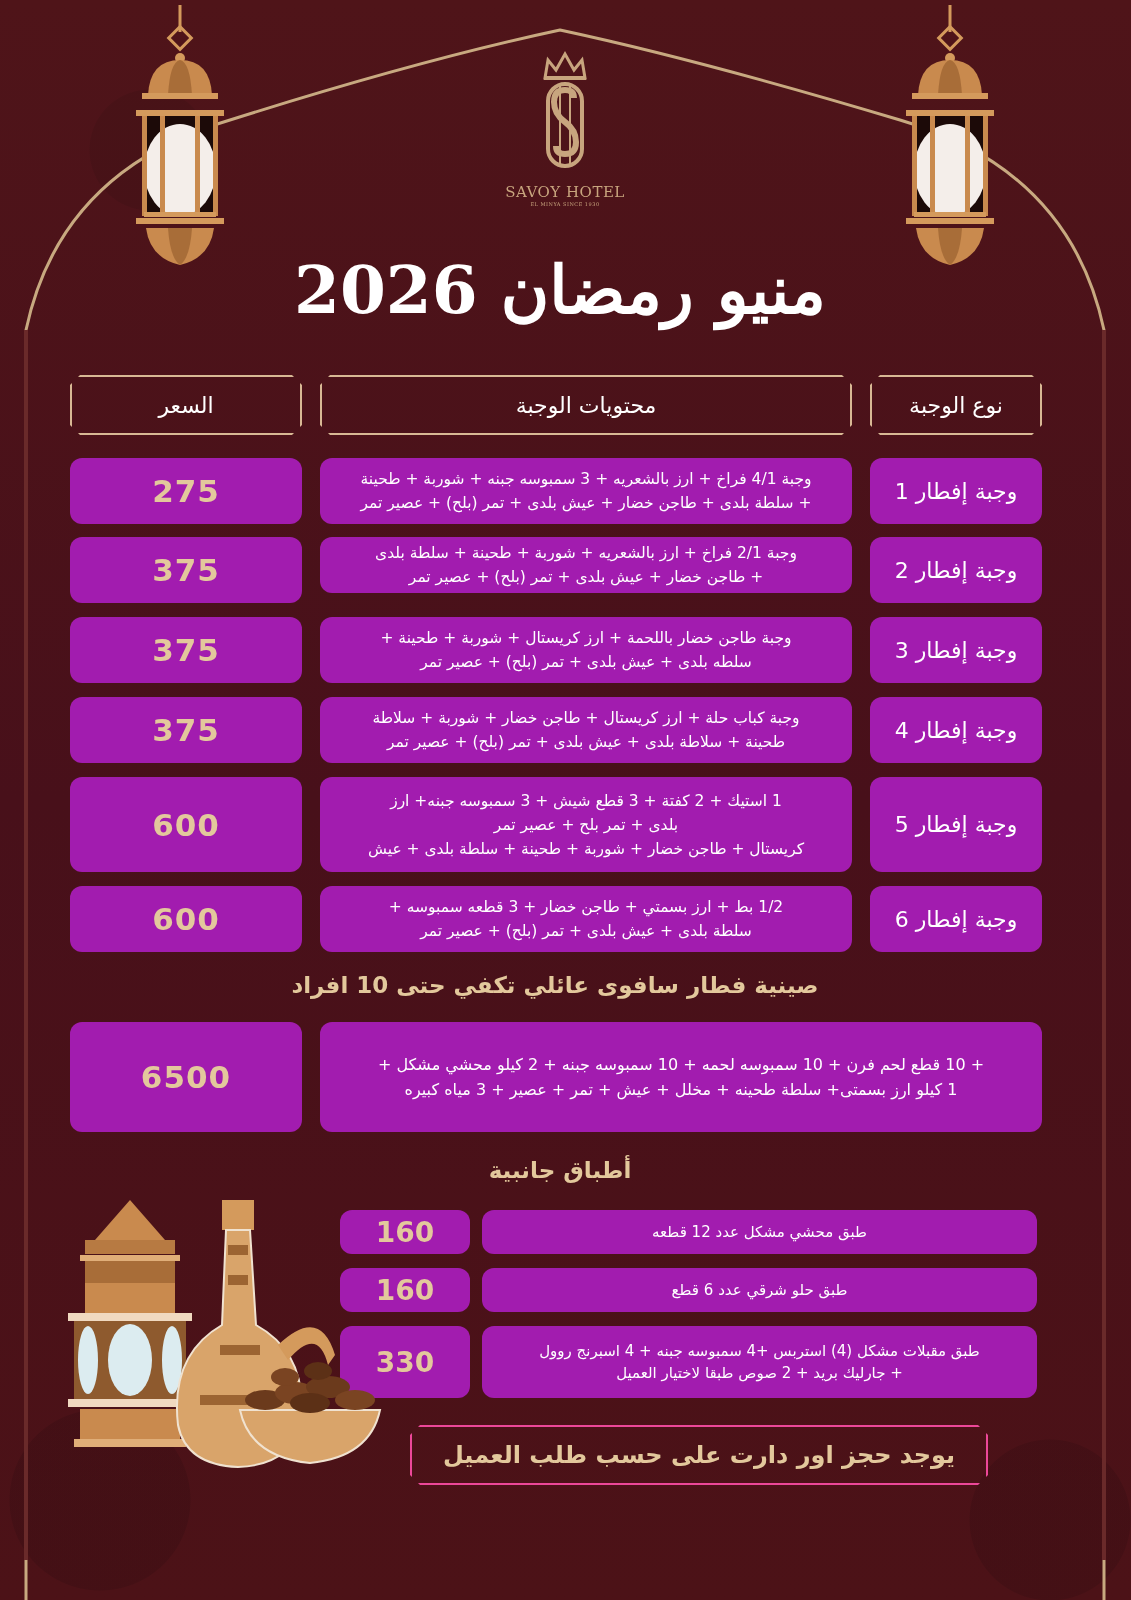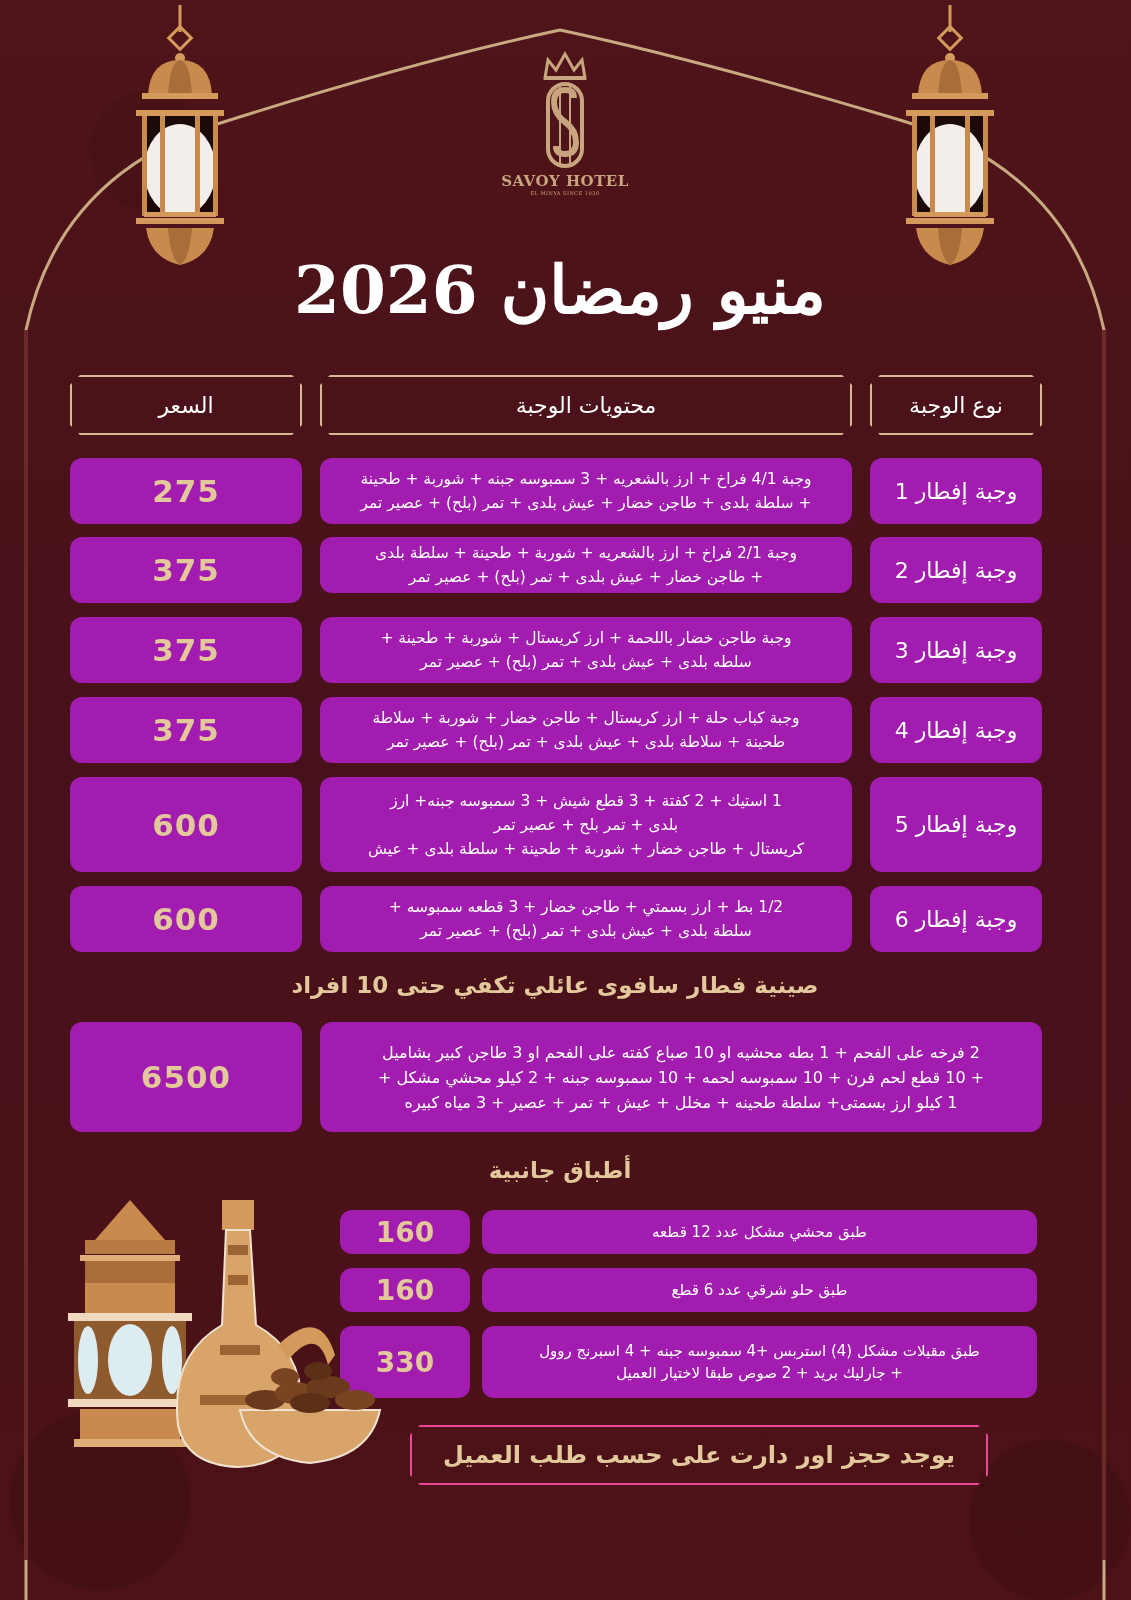--- a/index.html
+++ b/index.html
@@ -28,22 +28,22 @@
   .lantern.left { left: 130px; }
   .lantern.right { left: 900px; }
 
   
   .logo {
     position: absolute; left: 490px; top: 50px; width: 150px; height: 160px;
     text-align: center; color: #c8a57e;
   }
   .logo-mark { width: 70px; height: 120px; margin: 0 auto; display: block; }
   .logo-name {
-    font-family: "DejaVu Serif", serif; font-weight: bold; font-size: 15px;
-    letter-spacing: 0.5px; margin-top: 2px; color: #c8a57e;
+    font-family: "DejaVu Serif", serif; font-weight: normal; font-size: 15px;
+    letter-spacing: 0.5px; margin-top: 13px; color: #c8a57e;
   }
   .logo-sub {
     font-family: "DejaVu Serif", serif; font-size: 5px; letter-spacing: 0.5px; color: #c8a57e;
   }
 
   .title {
     position: absolute; left: 240px; top: 245px; width: 640px; height: 90px;
     text-align: center; font-size: 66px; font-weight: bold; color: #ffffff;
     font-family: "DejaVu Serif", serif; line-height: 90px; direction: rtl;
   }
@@ -207,21 +207,20 @@
       <div>1/2 بط + ارز بسمتي + طاجن خضار + 3 قطعه سمبوسه +</div>
       <div>سلطة بلدى + عيش بلدى + تمر (بلح) + عصير تمر</div>
     </div>
 </div>
 <div class="cell type" style="top:886px;height:66px">وجبة إفطار 6</div>
 
 <div class="section-title" style="left:260px;top:965px;width:590px;height:40px;line-height:40px">صينية فطار سافوى عائلي تكفي حتى 10 افراد</div>
 <div class="cell price" style="top:1022px;height:110px">6500</div>
 <div class="cell contents" style="top:1022px;height:110px;width:722px;font-size:16px;line-height:25px">
   <div>
-      <div>2 فرخه على الفحم + 1 بطه محشيه او 10 صباع كفته على الفحم او 3 طاجن كبير بشاميل</div>
       <div>+ 10 قطع لحم فرن + 10 سمبوسه لحمه + 10 سمبوسه جبنه + 2 كيلو محشي مشكل +</div>
       <div>1 كيلو ارز بسمتى+ سلطة طحينه  + مخلل + عيش + تمر + عصير + 3 مياه كبيره</div>
     </div>
 </div>
 
 <div class="section-title" style="left:470px;top:1150px;width:180px;height:40px;line-height:40px">أطباق جانبية</div>
 
 <div class="cell side-price" style="top:1210px;height:44px">160</div>
 <div class="cell side-desc" style="top:1210px;height:44px">طبق محشي مشكل عدد 12 قطعه</div>
 

